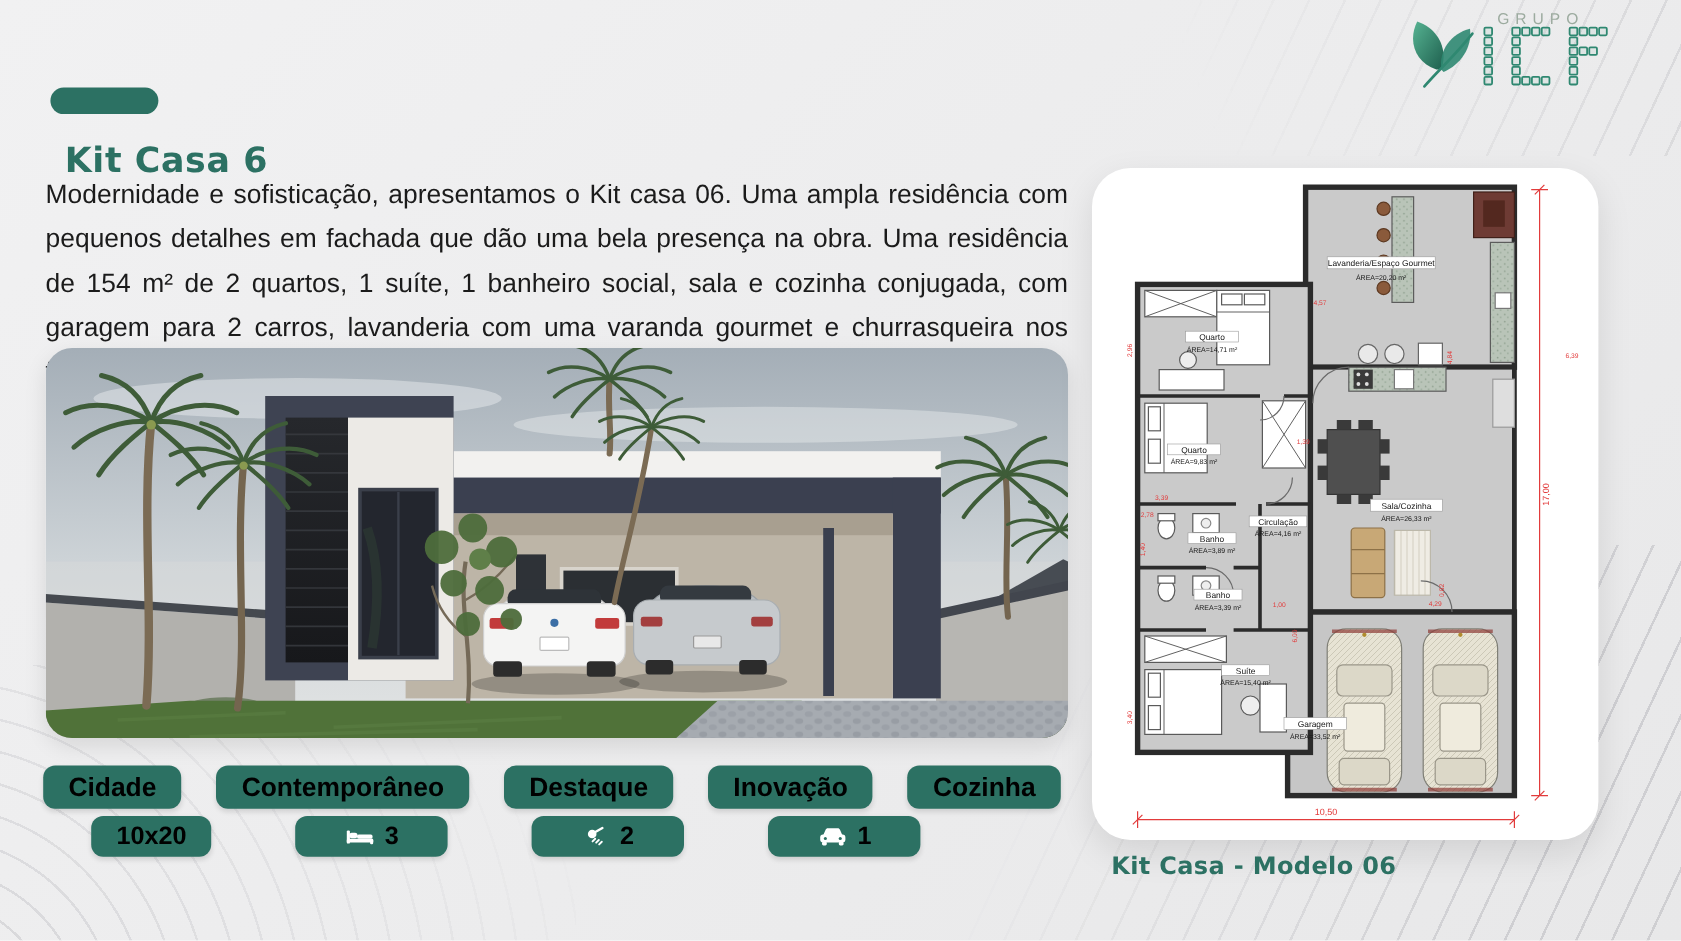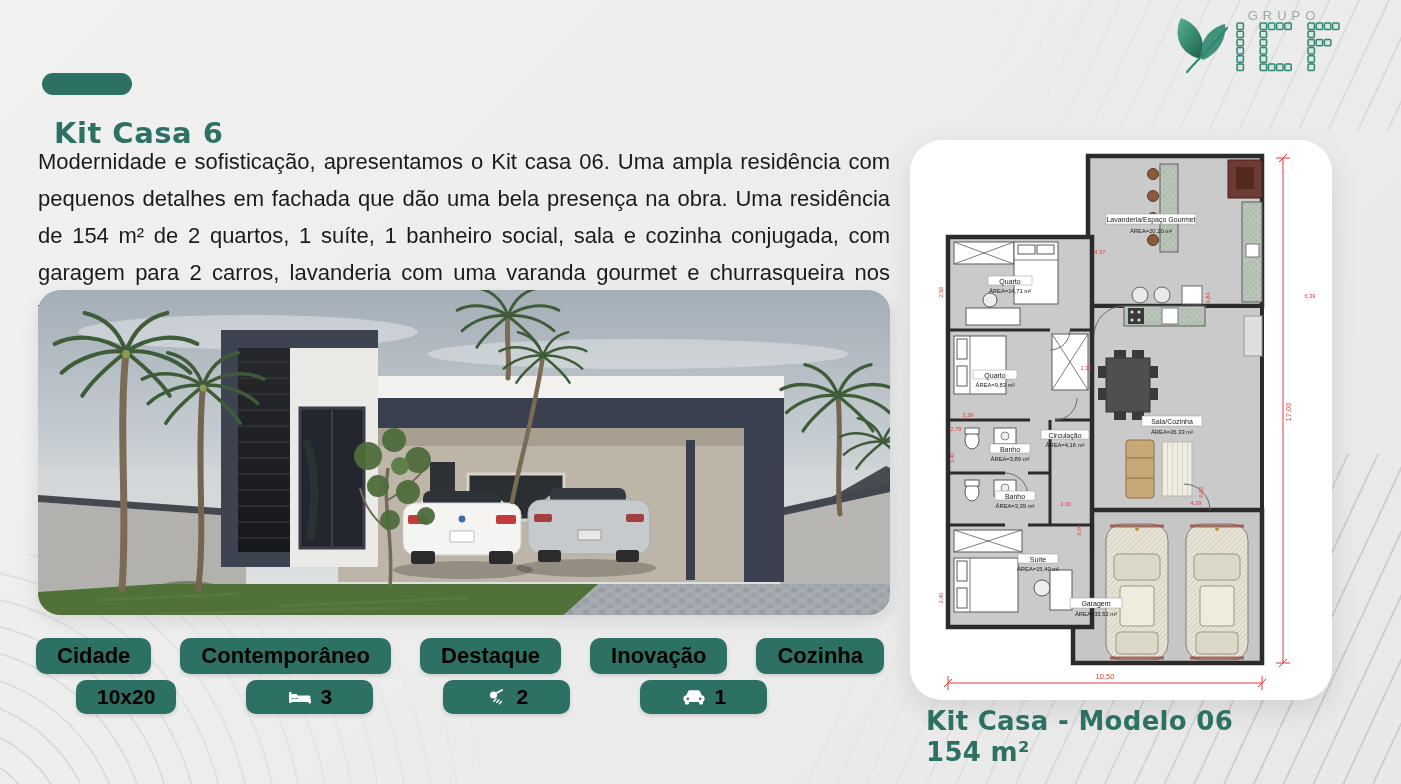--- a/index.html
+++ b/index.html
@@ -34,21 +34,21 @@
     align-items:center;justify-content:center;padding:0 21px;font-size:22px;font-weight:600;
     font-family:"Liberation Sans",sans-serif;white-space:nowrap;box-shadow:0 2px 4px rgba(0,0,0,.12);}
   .badge.sm{height:34px;font-size:21px;margin-left:40px;}
   .badge .ic{display:flex;align-items:center;margin-right:9px;}
   .badge.iconb{min-width:95px;padding:0 16px;}
   
   .card{position:absolute;left:898px;top:140px;width:422px;height:560px;background:#fff;
     border-radius:32px;box-shadow:0 10px 28px rgba(0,0,0,.10);margin-left:12px;}
   .card svg{position:absolute;left:0;top:0;}
   .footer{position:absolute;left:926px;top:706px;font-family:"DejaVu Sans",sans-serif;
-    font-weight:800;font-size:26px;line-height:31px;color:#2c7163;letter-spacing:.3px;}
+    font-weight:800;font-size:20px;line-height:31px;color:#2c7163;letter-spacing:.3px;}
   
   .logo{position:absolute;right:36px;top:6px;width:190px;height:72px;}
   .logo .grupo{position:absolute;left:64px;top:2px;width:90px;text-align:center;
     font-size:13px;letter-spacing:5px;color:#9cab9f;font-weight:400;}
   .sr{position:absolute;width:1px;height:1px;overflow:hidden;clip:rect(0 0 0 0);white-space:nowrap;}
   text{font-family:"Liberation Sans",sans-serif;}
 </style>
 </head>
 <body>
 
@@ -486,15 +486,14 @@
           <text x="286" y="365">4,29</text>
           <text x="293" y="352" transform="rotate(-90 293 352)">0,82</text>
           <text x="176" y="230">1,39</text>
         </g>
       </g>
     </svg>
   </div>
 
   <div class="footer">
     <div>Kit Casa - Modelo 06</div>
-    <div>154 m²</div>
   </div>
 </div>
 
 </body></html>

